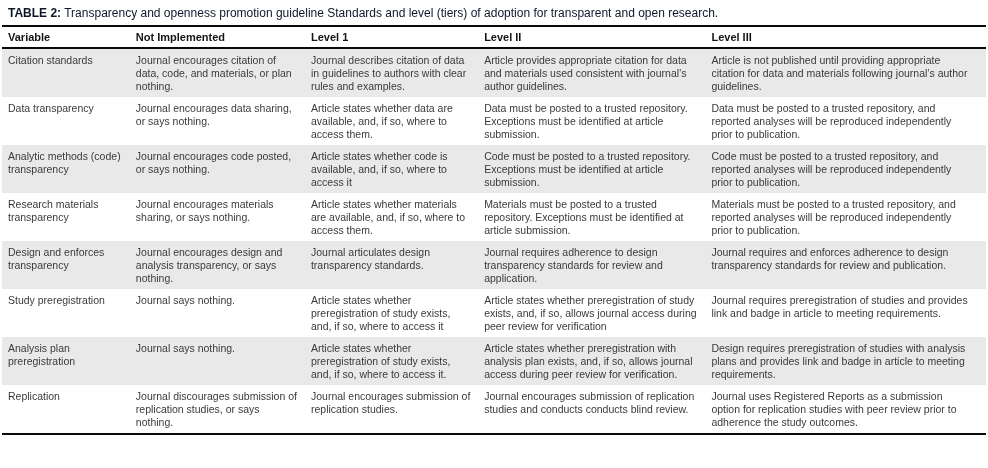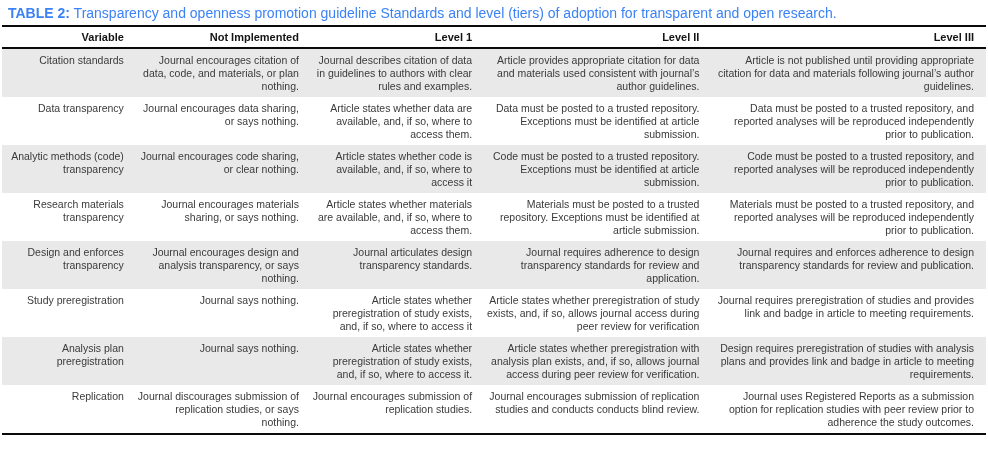--- a/index.html
+++ b/index.html
@@ -11,35 +11,35 @@
     color: #3a3a3a;
     overflow: hidden;
   }
   .page {
     width: 988px;
     height: 468px;
     padding: 4px 2px 0 2px;
     background: #ffffff;
   }
   .table-title {
-    font-size: 14px;
+    font-size: 12px;
     line-height: 15px;
-    color: #3b82f6;
+    color: #0f172a;
     padding: 2px 4px 4px 6px;
     border-bottom: 2px solid #0a0a0a;
   }
   .table-title .title-label { font-weight: bold; }
   table.data-table {
     width: 100%;
     border-collapse: collapse;
     table-layout: fixed;
     border-bottom: 2px solid #0a0a0a;
   }
   table.data-table th, table.data-table td {
-    text-align: right;
+    text-align: left;
     vertical-align: top;
     padding: 5px 12px 4px 0;
     font-size: 10.5px;
     line-height: 13px;
   }
   table.data-table th {
     font-size: 11px;
     font-weight: bold;
     color: #141414;
     border-bottom: 2px solid #0a0a0a;
@@ -91,21 +91,21 @@
         </tr>
         <tr>
           <td>Data transparency</td>
           <td>Journal encourages data sharing, or says nothing.</td>
           <td>Article states whether data are available, and, if so, where to access them.</td>
           <td>Data must be posted to a trusted repository. Exceptions must be identified at article submission.</td>
           <td>Data must be posted to a trusted repository, and reported analyses will be reproduced independently prior to publication.</td>
         </tr>
         <tr>
           <td>Analytic methods (code) transparency</td>
-          <td>Journal encourages code sharing, or clear nothing.</td>
+          <td>Journal encourages code posted, or says nothing.</td>
           <td>Article states whether code is available, and, if so, where to access it</td>
           <td>Code must be posted to a trusted repository. Exceptions must be identified at article submission.</td>
           <td>Code must be posted to a trusted repository, and reported analyses will be reproduced independently prior to publication.</td>
         </tr>
         <tr>
           <td>Research materials transparency</td>
           <td>Journal encourages materials sharing, or says nothing.</td>
           <td>Article states whether materials are available, and, if so, where to access them.</td>
           <td>Materials must be posted to a trusted repository. Exceptions must be identified at article submission.</td>
           <td>Materials must be posted to a trusted repository, and reported analyses will be reproduced independently prior to publication.</td>

